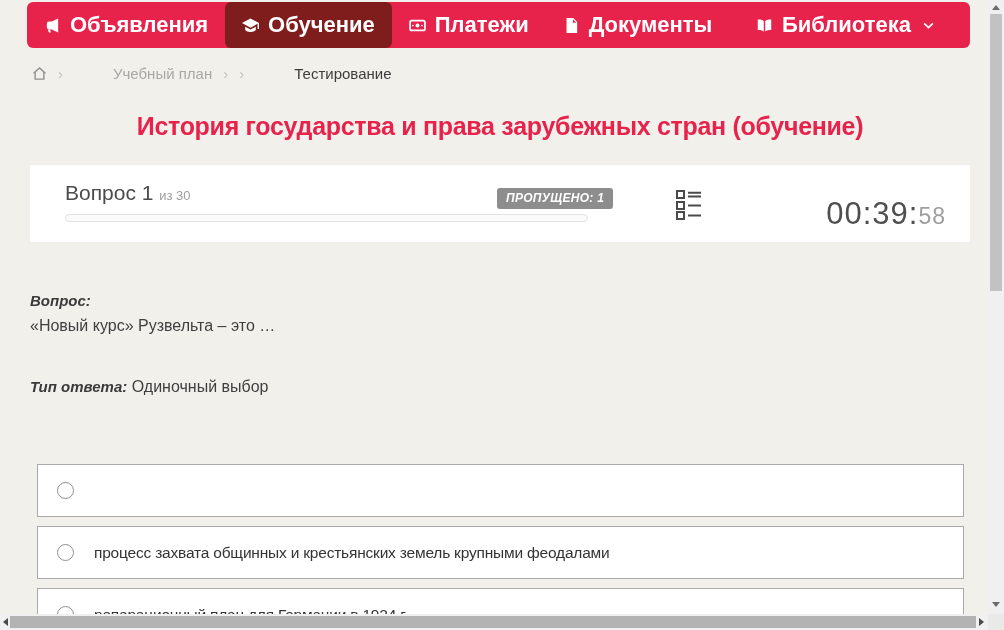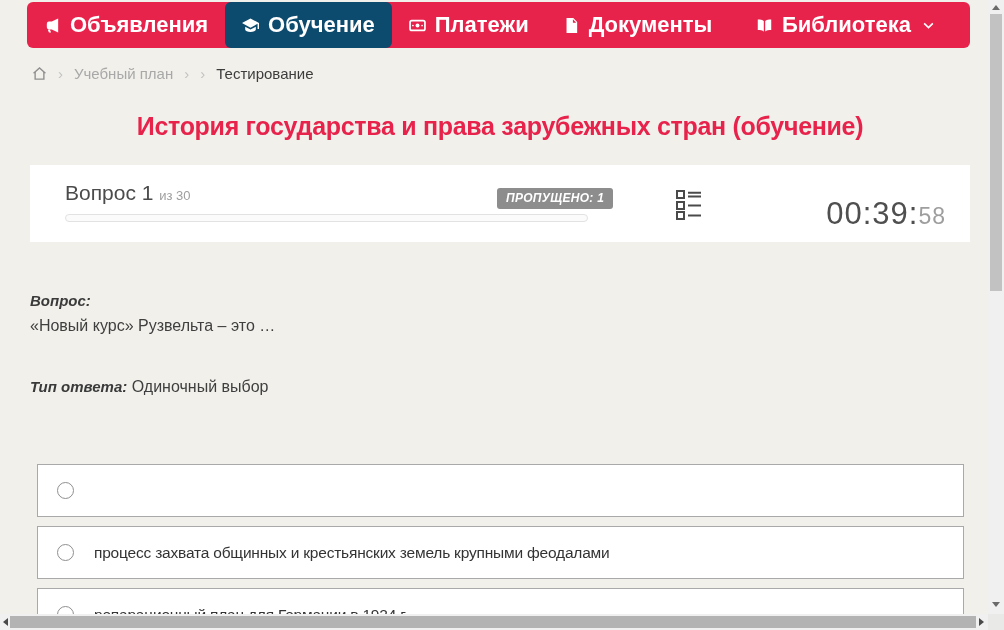--- a/index.html
+++ b/index.html
@@ -16,34 +16,34 @@
     position:absolute; left:27px; top:2px; width:943px; height:46px;
     background:#e7234c; border-radius:6px;
     display:flex; align-items:stretch; padding-right:18px;
   }
   .nav-item {
     display:flex; align-items:center; gap:9px;
     padding:0 17px; color:#ffffff; font-size:22px; font-weight:bold;
     cursor:pointer; white-space:nowrap;
   }
   .nav-item svg { width:17px; height:17px; display:block; }
-  .nav-item.active { background:#0c4a6e; border-radius:6px; }
+  .nav-item.active { background:#7f1d1d; border-radius:6px; }
   .nav-item.push-right { margin-left:auto; }
   .chevron svg { width:13px; height:13px; margin-left:2px; }
 
   
   .breadcrumb {
     position:absolute; left:32px; top:62px; height:22px;
     display:flex; align-items:center; gap:11px;
     font-size:15px; color:#a8a8a8;
   }
   .breadcrumb .home { color:#8f8f8f; display:flex; cursor:pointer; }
   .breadcrumb .home svg { width:15px; height:15px; }
   .crumb-sep { color:#c2c2c2; font-size:15px; }
-  .crumb { cursor:pointer; }
+  .crumb { cursor:pointer;margin-left:39px; }
   .crumb.current { color:#3d3d3d; cursor:default; }
 
   
   .page-title {
     position:absolute; left:0; top:112px; width:1000px;
     text-align:center; font-size:25px; font-weight:bold;
     color:#e7234c; letter-spacing:-0.3px;
   }
 
   

